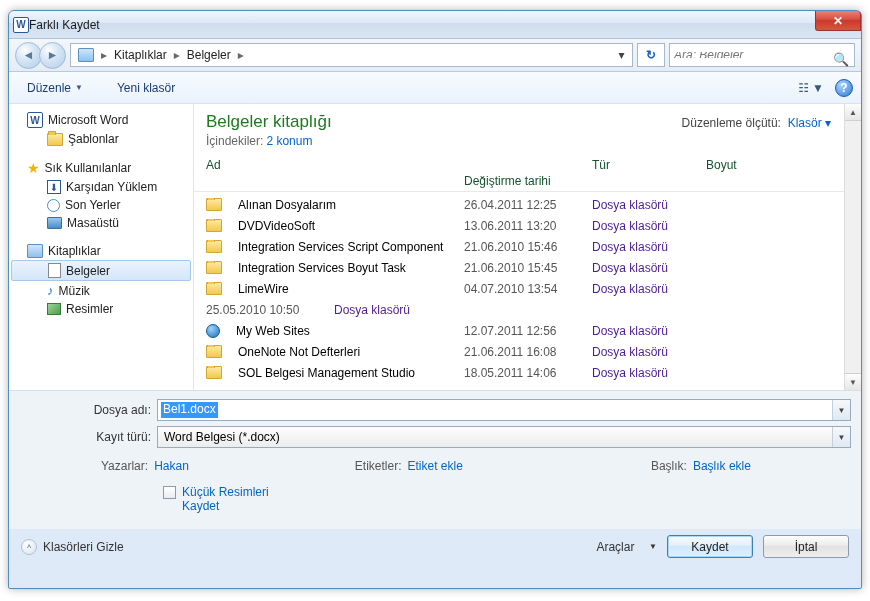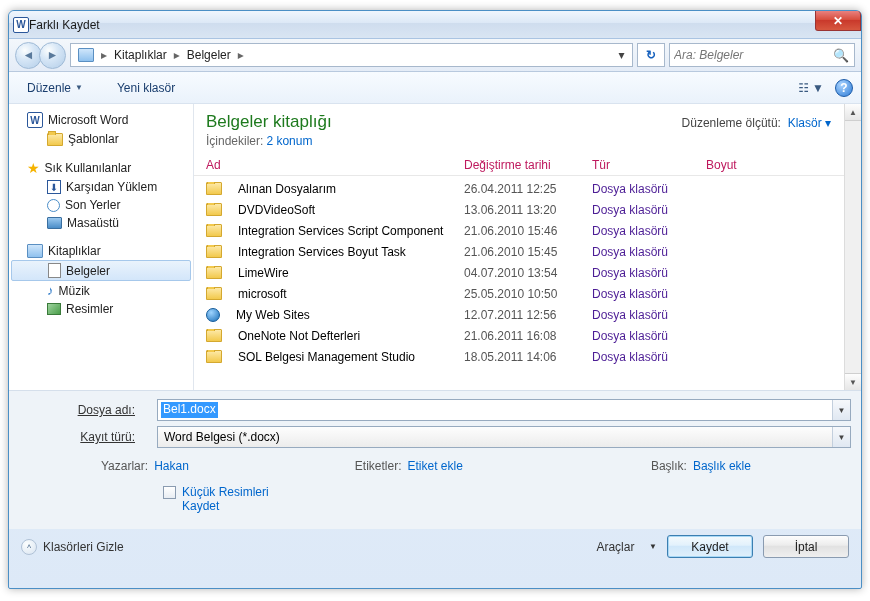--- a/index.html
+++ b/index.html
@@ -13,21 +13,21 @@
 
 .navbar { height: 33px; display: flex; align-items: center; padding: 3px 6px; background: linear-gradient(to bottom, #f3f7fb 0%, #e4ecf7 100%); border-bottom: 1px solid #b8c9de; gap: 4px; }
 .nav-btns { display: flex; }
 .nav-arrow { width: 27px; height: 27px; border-radius: 50%; background: radial-gradient(circle at 35% 30%, #fcfefe 0%, #d6e6f6 40%, #b2cde8 100%); border: 1px solid #9fbad6; display: flex; align-items: center; justify-content: center; color: #5a7a9c; }
 .nav-arrow + .nav-arrow { margin-left: -3px; }
 .breadcrumb { flex: 1; height: 24px; background: #fff; border: 1px solid #a7b8cc; display: flex; align-items: center; padding: 0 2px; }
 .bc-part { padding: 0 5px; height: 100%; display: flex; align-items: center; color: #222; }
 .bc-sep { color: #666; padding: 0 2px; }
 .bc-drop { width: 18px; text-align: center; color: #444; border-left: 1px solid transparent; }
 .refresh-box { width: 28px; height: 24px; border: 1px solid #a7b8cc; background: #fff; display: flex; align-items: center; justify-content: center; color: #1560bd; font-weight: bold; }
-.search-box { width: 186px; height: 24px; border: 1px solid #a7b8cc; background: #fff; display: flex; align-items: center; padding: 8px 4px; }
+.search-box { width: 186px; height: 24px; border: 1px solid #a7b8cc; background: #fff; display: flex; padding: 8px 4px; }
 .search-box input { flex: 1; border: none; outline: none; font-style: italic; color: #888; font-size: 12px; background: transparent; }
 .search-box .srch-icon { color: #4d7bb8; font-size: 13px; }
 
 .toolbar { height: 32px; background: linear-gradient(to bottom, #f7fbff 0%, #eaf2fb 100%); border-bottom: 1px solid #d9e3ef; display: flex; align-items: center; padding: 0 10px; position: relative; }
 .tb-btn { padding: 4px 8px; color: #1a3e6e; display: flex; align-items: center; gap: 4px; }
 .tb-btn .drop { font-size: 8px; color: #3a5a80; }
 .tb-right { position: absolute; right: 8px; display: flex; gap: 6px; align-items: center; }
 .view-btn { display: flex; align-items: center; gap: 3px; color: #3a5a80; padding: 2px 4px; border: 1px solid transparent; }
 .help-btn { width: 18px; height: 18px; border-radius: 50%; background: radial-gradient(circle at 35% 30%, #aad4ff 0%, #2e7cd6 100%); color: #fff; display: flex; align-items: center; justify-content: center; font-weight: bold; font-size: 11px; border: 1px solid #1a5aa8; }
 
@@ -38,40 +38,40 @@
 .sb-sub { padding-left: 38px; }
 .sb-item.selected { background: linear-gradient(to bottom, #eaf3fc 0%, #d3e6fa 100%); border: 1px solid #a6c8eb; border-radius: 2px; margin: 0 2px; padding-left: 36px; }
 
 .content { flex: 1; display: flex; flex-direction: column; position: relative; }
 .content-head { padding: 8px 12px 4px; display: flex; }
 .lib-title { font-size: 17px; color: #1e7a1e; font-weight: normal; }
 .lib-sub { font-size: 11px; color: #666; margin-top: 2px; }
 .lib-sub .link { color: #0066cc; }
 .arrange { position: absolute; right: 30px; top: 12px; font-size: 12px; color: #444; }
 .arrange .link { color: #0066cc; }
-.columns { display: flex; padding: 6px 12px 3px; border-bottom: 1px solid #e8e8e8; color: #be185d; font-size: 12px; }
+.columns { display: flex; padding: 6px 12px 3px; border-bottom: 1px solid #e8e8e8; color: #14532d; font-size: 12px; }
 .col-name { width: 258px; }
-.col-date { width: 128px; }
+.col-date { width: 128px; margin-top: 16px; }
 .col-type { width: 114px; }
 .col-size { width: 80px; }
 .file-list { flex: 1; overflow-y: auto; padding: 2px 4px 2px 12px; }
 .file-row { display: flex; align-items: center; height: 21px; }
 .file-row .fname { width: 258px; display: flex; align-items: center; gap: 16px; overflow: hidden; }
 .file-row .fdate { width: 128px; color: #555; }
 .file-row .ftype { width: 114px; color: #4c1d95; }
 .folder-ico { width: 16px; height: 13px; background: linear-gradient(to bottom, #fde9a8 0%, #f2c94c 100%); border: 1px solid #d4a82f; border-radius: 1px 1px 0 0; position: relative; }
 .folder-ico::before { content: ""; position: absolute; top: -3px; left: 0; width: 6px; height: 3px; background: #f2c94c; border: 1px solid #d4a82f; border-bottom: none; border-radius: 1px 1px 0 0; }
 .web-ico { width: 14px; height: 14px; border-radius: 50%; background: radial-gradient(circle at 35% 30%, #9ed4ff, #1b6fb8); border: 1px solid #125a99; }
 .scrollbar-stub { position: absolute; right: 0; top: 0; bottom: 0; width: 17px; background: #f0f0f0; border-left: 1px solid #dcdcdc; }
 .scroll-btn { height: 17px; background: linear-gradient(to bottom, #fdfdfd, #e6e6e6); border-bottom: 1px solid #cfcfcf; display:flex;align-items:center;justify-content:center;color:#555;font-size:8px;}
 .scroll-btn.bot { position:absolute; bottom:0; width:100%; border-top:1px solid #cfcfcf; border-bottom:none;}
 
 .form-area { background: #eef3f8; border-top: 1px solid #d5dfeb; padding: 8px 10px 10px; }
 .form-row { display: flex; align-items: center; margin-bottom: 5px; }
-.form-label { width: 138px; text-align: right; padding-right: 22px; color: #333; text-decoration: underline; }
+.form-label { width: 138px; text-align: right; padding-right: 6px; color: #333; }
 .form-field { flex: 1; }
 .combo { display: flex; border: 1px solid #97aabf; background: #fff; height: 22px; }
 .combo .sel { background: #3399ff; color: #fff; padding: 0 2px; margin: 2px 0 2px 3px; }
 .combo .dd { width: 18px; background: linear-gradient(to bottom,#f6f8fb,#e0e8f2); border-left: 1px solid #c3cfdd; display: flex; align-items: center; justify-content: center; font-size: 8px; color: #444; }
 .combo.type { background: linear-gradient(to bottom, #fdfdfd, #ececec); }
 .combo.type .val { flex:1; padding: 0 6px; display:flex; align-items:center; }
 
 .meta-row { display: flex; padding: 6px 0 2px 82px; gap: 48px; }
 .meta-item { display: flex; gap: 6px; font-size: 12px; }
 .meta-item .ml { color: #555; }
@@ -259,24 +259,20 @@
           </div>
           <div class="file-row">
             <div class="fname">
               <span class="folder-ico"></span>
               <span>LimeWire</span>
             </div>
             <div class="fdate">04.07.2010 13:54</div>
             <div class="ftype">Dosya klasörü</div>
           </div>
           <div class="file-row">
-            <div class="fname">
-              <span class="folder-ico"></span>
-              <span>microsoft</span>
-            </div>
             <div class="fdate">25.05.2010 10:50</div>
             <div class="ftype">Dosya klasörü</div>
           </div>
           <div class="file-row">
             <div class="fname">
               <span class="web-ico"></span>
               <span>My Web Sites</span>
             </div>
             <div class="fdate">12.07.2011 12:56</div>
             <div class="ftype">Dosya klasörü</div>

